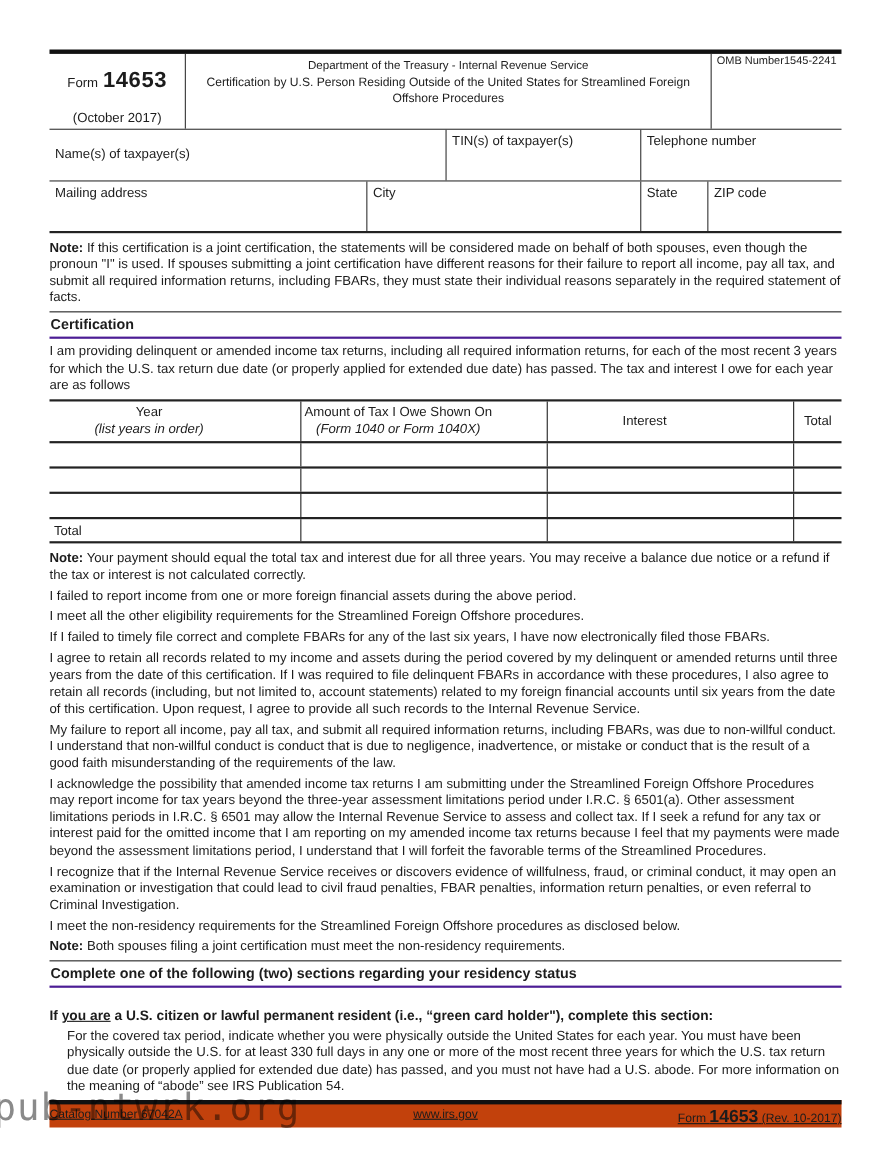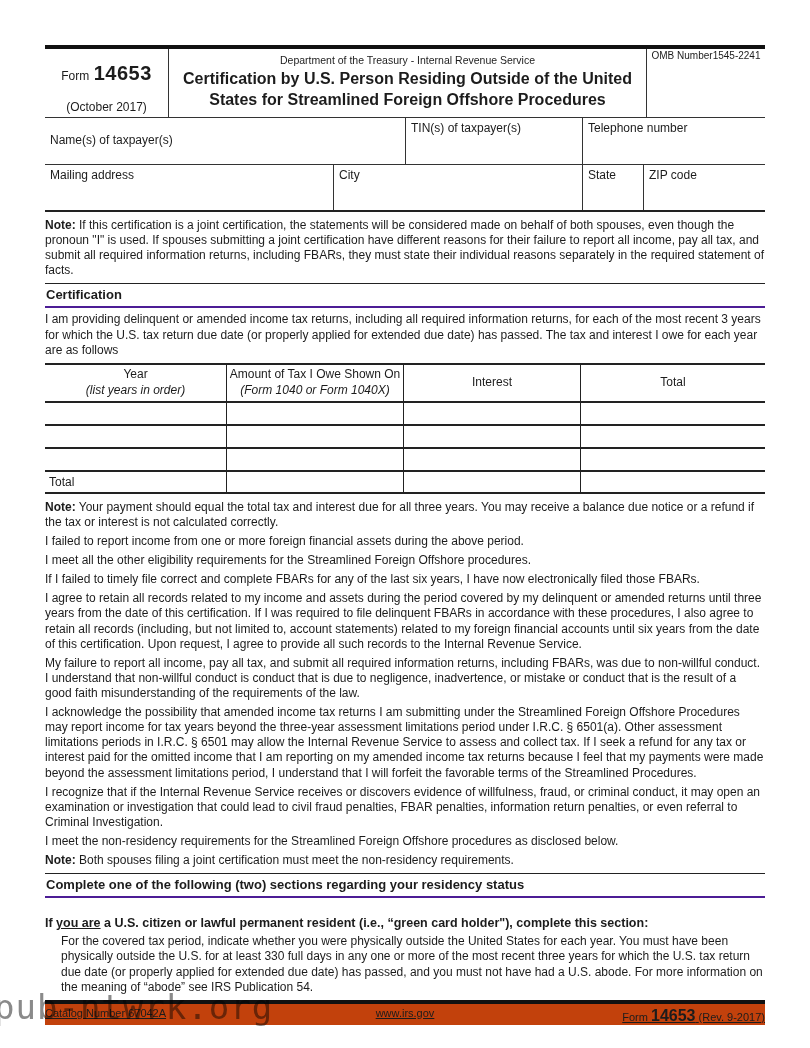--- a/index.html
+++ b/index.html
@@ -11,21 +11,21 @@
   * { box-sizing:border-box; }
 
   
   .form-header { display:flex; height:73px; border-top:4px solid #111; border-bottom:1.5px solid #333; }
   .fh-left { width:124px; border-right:1.5px solid #333; text-align:center; padding-top:13px; }
   .fh-form-word { font-size:12px; }
   .fh-form-number { font-size:20px; font-weight:bold; letter-spacing:0.5px; }
   .fh-form-date { font-size:12px; margin-top:15px; }
   .fh-center { flex:1; border-right:1.5px solid #333; text-align:center; padding:5px 10px 0; }
   .fh-agency { font-size:10.5px; margin-bottom:2px; }
-  .fh-title { font-size:16px; font-weight:bold; line-height:1.32; }
+  .fh-title { font-size:11px; font-weight:normal; line-height:1.32; }
   .fh-right { width:118px; display:flex; flex-direction:row; justify-content:center; text-align:center; font-size:10px; line-height:1.45; }
 
   
   .tp-row { display:flex; font-size:12px; }
   .tp-row.r1 { height:47px; border-bottom:1px solid #333; }
   .tp-row.r2 { height:47px; border-bottom:2px solid #222; }
   .tp-cell { padding:3px 5px; }
   .c-name { width:360px;margin-top:12px; }
   .c-tin  { width:177px; border-left:1.5px solid #333; }
   .c-phone{ flex:1; border-left:1.5px solid #333; }
@@ -39,21 +39,21 @@
   .note-label { font-weight:bold; }
   .jnote { margin-top:6px; }
 
   .section-bar {
     margin-top:5px; border-top:1.5px solid #222; border-bottom:2px solid #4c1d95;
     padding:3px 1px 4px; font-size:13px; font-weight:bold;
   }
 
   
   .tt { margin-top:5px; }
-  .tt-row { display:flex; }
+  .tt-row { display:flex;gap:47px; }
   .tt-row.hdr { height:40px; border-top:2px solid #222; border-bottom:2px solid #222; }
   .tt-row.data { height:23px; border-bottom:2px solid #222; }
   .tt-row.total { height:22px; border-bottom:2px solid #222; }
   .tt-c1 { width:181px; }
   .tt-c2 { width:177px; border-left:1.5px solid #222; }
   .tt-c3 { width:177px; border-left:1.5px solid #222; }
   .tt-c4 { flex:1; border-left:1.5px solid #222; }
   .tt-h { display:flex; flex-direction:column; justify-content:center; align-items:center; font-size:12px; line-height:1.3; text-align:center; }
   .it { font-style:italic; }
   .tt-total-label { font-size:12px; padding:3px 0 0 4px; }
@@ -211,18 +211,18 @@
     <p class="res-para">For the covered tax period, indicate whether you were physically outside the United States for each year. You must have been physically outside the U.S. for at least 330 full days in any one or more of the most recent three years for which the U.S. tax return due date (or properly applied for extended due date) has passed, and you must not have had a U.S. abode. For more information on the meaning of “abode” see IRS Publication 54.</p>
 
   </div>
 
   <div class="footer">
     <span class="f-left">Catalog Number 67042A</span>
     <span class="f-center">www.irs.gov</span>
     <span class="f-right">
       <span>Form</span>
       <span class="f-num">14653</span>
-      <span>(Rev. 9-2017)</span>
+      <span>(Rev. 10-2017)</span>
     </span>
   </div>
 
   <div class="watermark">pub-ntwrk.org</div>
 </div>
 
 </body></html>

